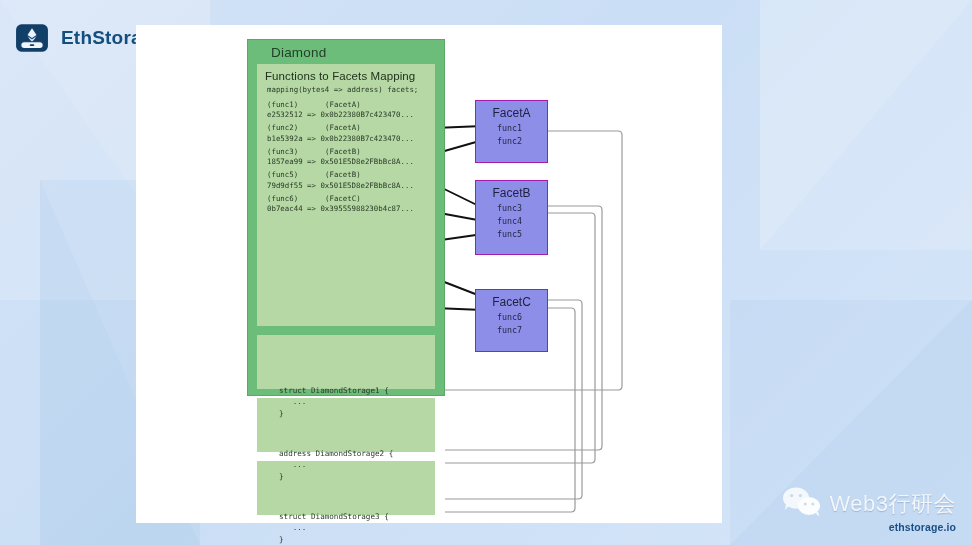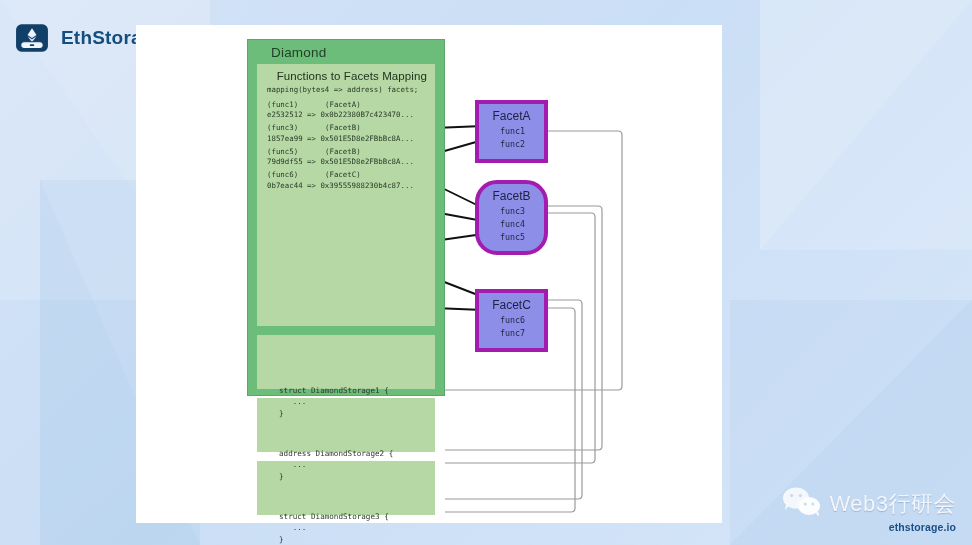--- a/index.html
+++ b/index.html
@@ -102,21 +102,21 @@
     margin: 0 9px 9px 9px;
     box-sizing: border-box;
   }
   #mapping-panel {
     height: 262px;
     padding: 6px 8px 0 8px;
   }
   #mapping-heading {
     font-size: 11.5px;
     color: #22331f;
-    text-align: right;
+    text-align: left;
     padding-bottom: 3px;
     letter-spacing: .1px;
   }
   .code {
     font-family: "DejaVu Sans Mono", monospace;
     font-size: 7.4px;
     color: #2a3b28;
     line-height: 1.42;
     white-space: pre;
   }
@@ -130,40 +130,40 @@
   .storage-panel {
     height: 54px;
     padding: 10px 0 0 22px;
   }
   .storage-panel .code { font-size: 7.6px; line-height: 1.5; margin-top: 40px; }
 
   
   .facet-box {
     position: absolute;
     background: #8d8ee8;
-    border: 4px solid #a21caf;
+    border: 1px solid #a21caf;
     box-sizing: border-box;
     z-index: 3;
   }
   .facet-box .facet-title {
     font-size: 12px;
     color: #1e2140;
     text-align: center;
     padding-top: 5px;
     padding-bottom: 2px;
   }
   .facet-box .facet-fn {
     font-family: "DejaVu Sans Mono", monospace;
     font-size: 8.3px;
     color: #242748;
     padding-left: 21px;
     line-height: 1.58;
   }
   #facet-a { left: 339px; top: 75px; width: 73px; height: 63px; }
-  #facet-b { left: 339px; top: 155px; width: 73px; height: 75px; border-radius: 22px; }
+  #facet-b { left: 339px; top: 155px; width: 73px; height: 75px; }
   #facet-c { left: 339px; top: 264px; width: 73px; height: 63px; }
 
   
   #watermark {
     position: absolute;
     right: 16px;
     bottom: 12px;
     z-index: 6;
     text-align: right;
   }
@@ -237,20 +237,21 @@
     </svg>
 
     <div id="diamond-box">
       <div id="diamond-title">Diamond</div>
 
       <div id="mapping-panel" class="inner-panel">
         <div id="mapping-heading">Functions to Facets Mapping</div>
         <div id="mapping-decl" class="code">mapping(bytes4 =&gt; address) facets;</div>
         <div id="mapping-entries">
             <div class="map-entry code"><span class="pair"><span class="sel">(func1)</span><span>(FacetA)</span></span><span class="addr">e2532512 =&gt; 0x0b22380B7c423470...</span></div>
+            <div class="map-entry code"><span class="pair"><span class="sel">(func2)</span><span>(FacetA)</span></span><span class="addr">b1e5392a =&gt; 0x0b22380B7c423470...</span></div>
             <div class="map-entry code"><span class="pair"><span class="sel">(func3)</span><span>(FacetB)</span></span><span class="addr">1857ea99 =&gt; 0x501E5D8e2FBbBc8A...</span></div>
             <div class="map-entry code"><span class="pair"><span class="sel">(func5)</span><span>(FacetB)</span></span><span class="addr">79d9df55 =&gt; 0x501E5D8e2FBbBc8A...</span></div>
             <div class="map-entry code"><span class="pair"><span class="sel">(func6)</span><span>(FacetC)</span></span><span class="addr">0b7eac44 =&gt; 0x39555988230b4c87...</span></div>
           </div>
       </div>
 
       <div class="inner-panel storage-panel">
         <div class="code">struct DiamondStorage1 {
    ...
 }</div>

